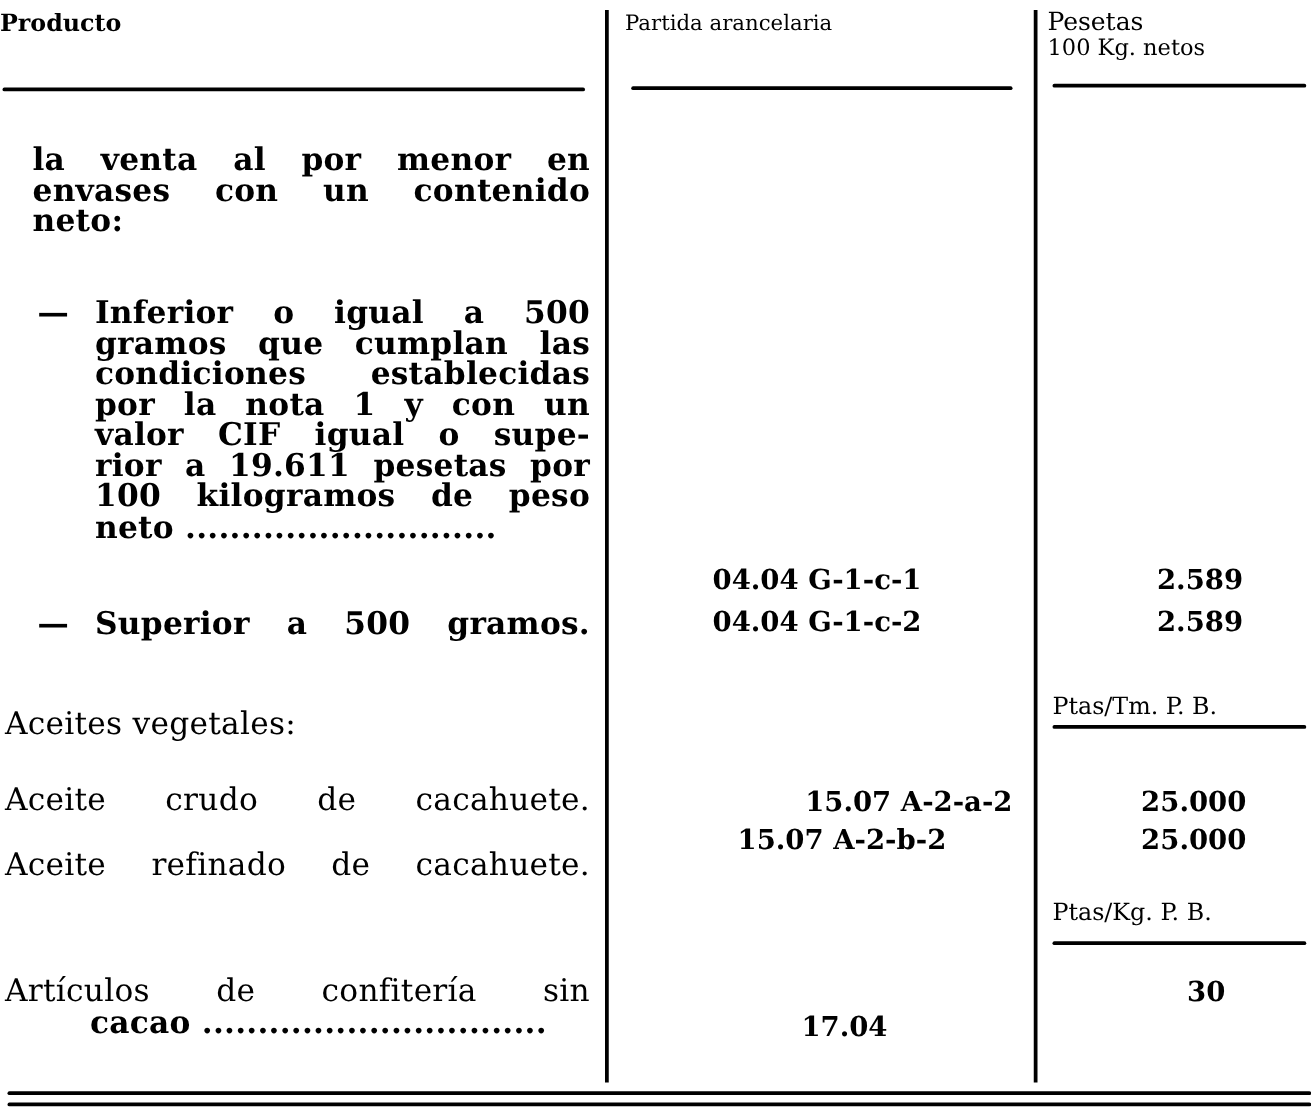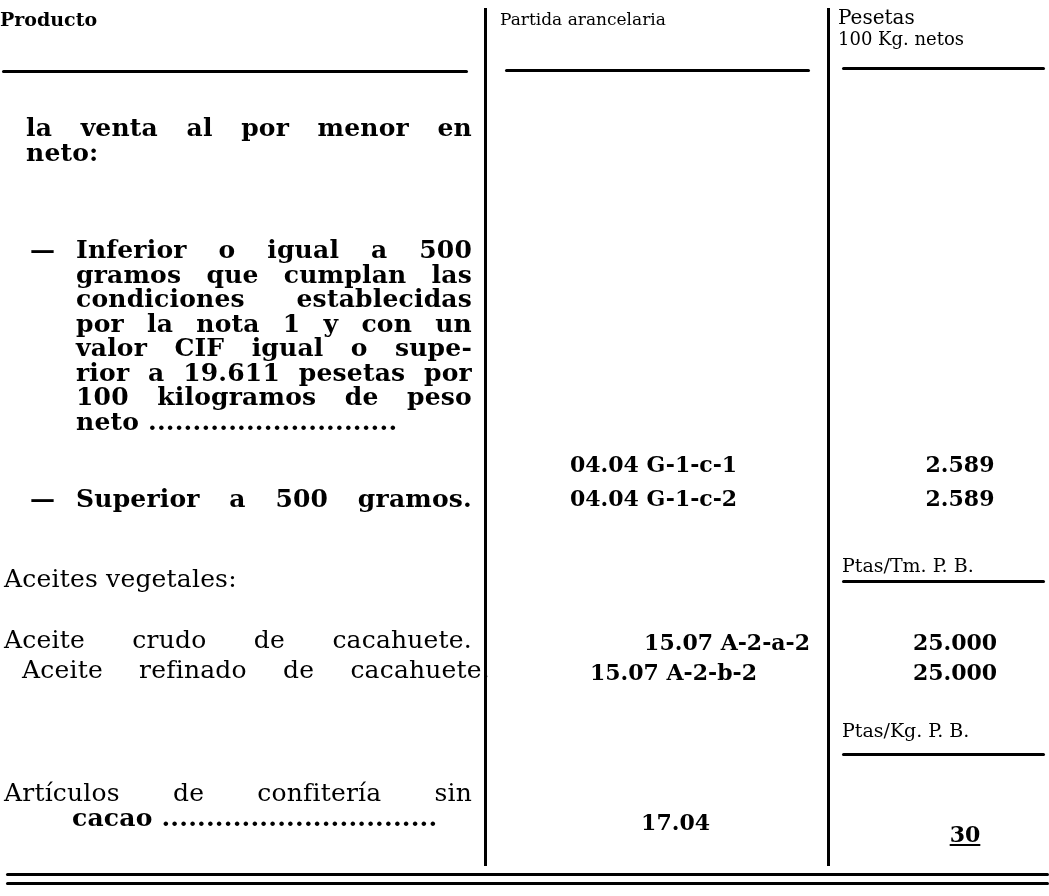--- a/index.html
+++ b/index.html
@@ -93,20 +93,21 @@
   <span style="display:block; font-weight:normal; font-size:20px;">Pesetas</span>
   <span class="hdr-sub" style="display:block;">100 Kg. netos</span>
 </div>
 
 <div class="hrule" style="left:2px; top:70px; width:466px;"></div>
 <div class="hrule" style="left:505px; top:69px; width:305px;"></div>
 <div class="hrule" style="left:842px; top:67px; width:203px;"></div>
 
 <div class="prod" style="left:26px; top:116px; width:446px;">
   <span class="line">la venta al por menor en</span>
+  <span class="line">envases con un contenido</span>
   <span class="line last">neto:</span>
 </div>
 
 <div class="dash" style="left:30px; top:238px;">—</div>
 <div class="prod" style="left:76px; top:238px; width:396px;">
   <span class="line">Inferior o igual a 500</span>
   <span class="line">gramos que cumplan las</span>
   <span class="line">condiciones establecidas</span>
   <span class="line">por la nota 1 y con un</span>
   <span class="line">valor CIF igual o supe-</span>
@@ -130,30 +131,30 @@
 <div class="prod" style="left:4px; top:567px; width:400px;">
   <span class="line last" style="font-weight:normal;">Aceites vegetales:</span>
 </div>
 
 <div class="prod" style="left:4px; top:628px; width:468px;">
   <span class="line" style="font-weight:normal;">Aceite crudo de cacahuete.</span>
 </div>
 <div class="code" style="left:590px; top:630px; width:220px; text-align:right;">15.07 A-2-a-2</div>
 <div class="val" style="left:885px; top:630px; width:140px;">25.000</div>
 
-<div class="prod" style="left:4px; top:658px; width:468px;margin-left:18px;">
+<div class="prod" style="left:4px; top:680px; width:468px;">
   <span class="line" style="font-weight:normal;">Aceite refinado de cacahuete.</span>
 </div>
 <div class="code" style="left:590px; top:660px; width:220px; text-align:left;">15.07 A-2-b-2</div>
 <div class="val" style="left:885px; top:660px; width:140px;">25.000</div>
 
 <div class="unit" style="left:842px; top:719px;">Ptas/Kg. P. B.</div>
 <div class="hrule" style="left:842px; top:753px; width:203px;"></div>
 
 <div class="prod" style="left:4px; top:781px; width:468px;">
   <span class="line" style="font-weight:normal;">Artículos de confitería sin</span>
   <span class="line last" style="padding-left:68px; overflow:hidden; width:400px;">cacao ...............................</span>
 </div>
 <div class="code" style="left:590px; top:810px; width:120px; text-align:right;">17.04</div>
-<div class="val" style="left:935px; top:822px; width:60px;text-decoration:underline;">30</div>
+<div class="val" style="left:935px; top:782px; width:60px;">30</div>
 
 <div class="hrule" style="left:6px; top:873px; width:1043px; height:3px;"></div>
 <div class="hrule" style="left:6px; top:882px; width:1043px; height:3px;"></div>
 
 </body></html>

